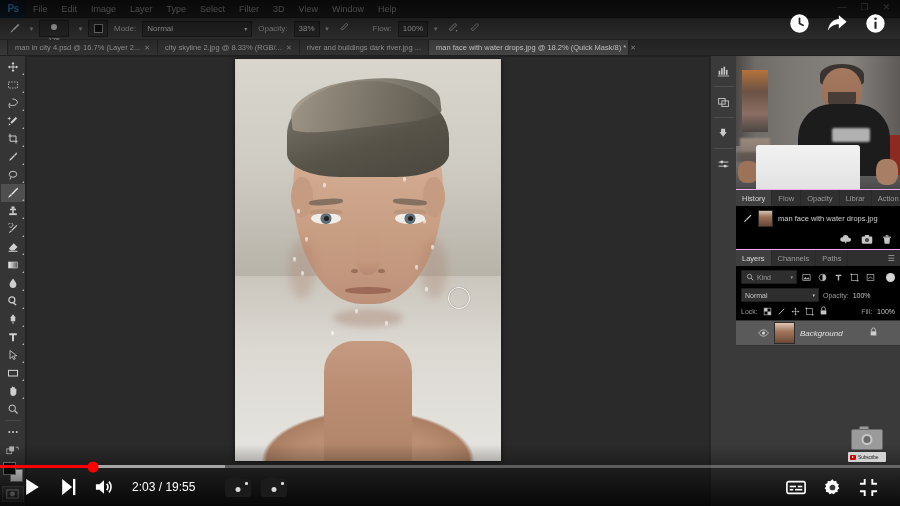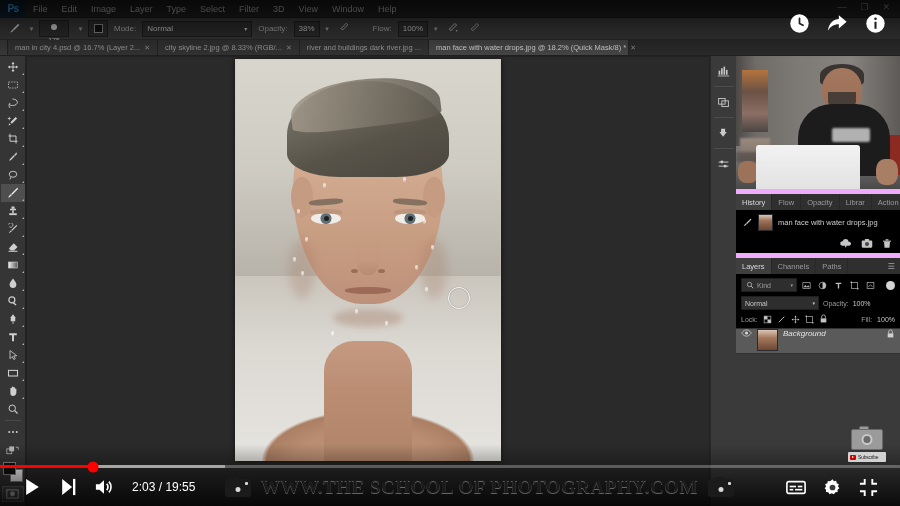--- a/index.html
+++ b/index.html
@@ -232,21 +232,21 @@
   .vid-shirt-text { position: absolute; left: 96px; top: 72px; width: 38px; height: 14px;
                     background: rgba(235,235,235,.72); filter: blur(1.2px); border-radius: 2px; }
   .vid-laptop { position: absolute; left: 20px; bottom: 0; width: 104px; height: 44px;
                 background: linear-gradient(180deg,#f2f2f2 0%,#e2e2e2 100%); border-radius: 3px 3px 0 0; }
   .vid-arm { position: absolute; right: 2px; bottom: 4px; width: 22px; height: 26px;
              background: #a87e64; border-radius: 40%; }
   .vid-arm2 { position: absolute; left: 2px; bottom: 6px; width: 20px; height: 22px;
               background: #9c7358; border-radius: 40%; }
   .vid-chair { position: absolute; right: 0; bottom: 14px; width: 16px; height: 40px; background: #8c2a22; filter: blur(.6px); }
 
-  .panel-block { background: #3a3a3a; border-top: 5px solid #f0abfc; }
+  .panel-block { background: #3a3a3a; border-top: 1px solid #f0abfc; }
   .panel-tabs { display: flex; align-items: stretch; height: 16px; background: #2f2f2f; }
   .panel-tab {
     font-size: 7.5px; color: #9a9a9a; padding: 0 6px; display: flex; align-items: center;
     white-space: nowrap; border-right: 1px solid #282828;
   }
   .panel-tab.active { background: #3f3f3f; color: #d8d8d8; }
   .panel-menu { margin-left: auto; padding: 0 5px; display: flex; align-items: center; color: #a6a6a6; font-size: 8px; }
   .panel-body { background: #000000; }
 
   .hist-head { display: flex; align-items: center; gap: 5px; padding: 4px 5px; }
@@ -273,21 +273,21 @@
   .lay-blend { display: flex; align-items: center; gap: 4px; padding: 1px 5px 3px; }
   .lay-blendsel {
     flex: 0 0 78px; height: 14px; background: #2e2e2e; border: 1px solid #1f1f1f;
     color: #c6c6c6; font-size: 7px; display: flex; align-items: center; justify-content: space-between; padding: 0 3px;
   }
   .lay-smalllabel { font-size: 7px; color: #9d9d9d; }
   .lay-smallval { font-size: 7px; color: #c6c6c6; }
   .lay-lockrow { display: flex; align-items: center; gap: 5px; padding: 1px 5px 4px; }
   .lay-lockicon { color: #c4c4c4; font-size: 8px; display: flex; align-items: center; }
   .lay-row {
-    display: flex; align-items: flex-start; gap: 5px; height: 26px; padding: 0 5px;
+    display: flex; align-items: center; gap: 5px; height: 26px; padding: 0 22px;
     background: #5a5a5a; border-top: 1px solid #323232; border-bottom: 1px solid #323232;
   }
   .lay-eye { width: 11px; color: #d6d6d6; display: flex; align-items: center; justify-content: center; }
   .lay-thumb { width: 21px; height: 22px; background: linear-gradient(180deg,#dcc6b4 0%,#a4785d 40%,#6d4837 100%); border: 1px solid #2b2b2b; }
   .lay-name { font-size: 8px; color: #e2e2e2; font-style: italic; }
   .lay-lock2 { margin-left: auto; color: #cfcfcf; font-size: 9px; }
 
   
   .yt-topgrad {
     position: absolute; top: 0; left: 0; width: 900px; height: 58px;
@@ -969,21 +969,20 @@
     </div>
   </div>
 
   <div class="wm">
     <div class="wm-cam">
       <div class="hump"></div>
         <div class="body"></div>
         <div class="lens"></div>
         <div class="flash"></div>
     </div>
-    <div class="wm-text">WWW.THE SCHOOL OF PHOTOGRAPHY.COM</div>
     <div class="wm-cam">
       <div class="hump"></div>
         <div class="body"></div>
         <div class="lens"></div>
         <div class="flash"></div>
     </div>
   </div>
 
   <div class="sub-badge">
     <div class="sub-cam">

